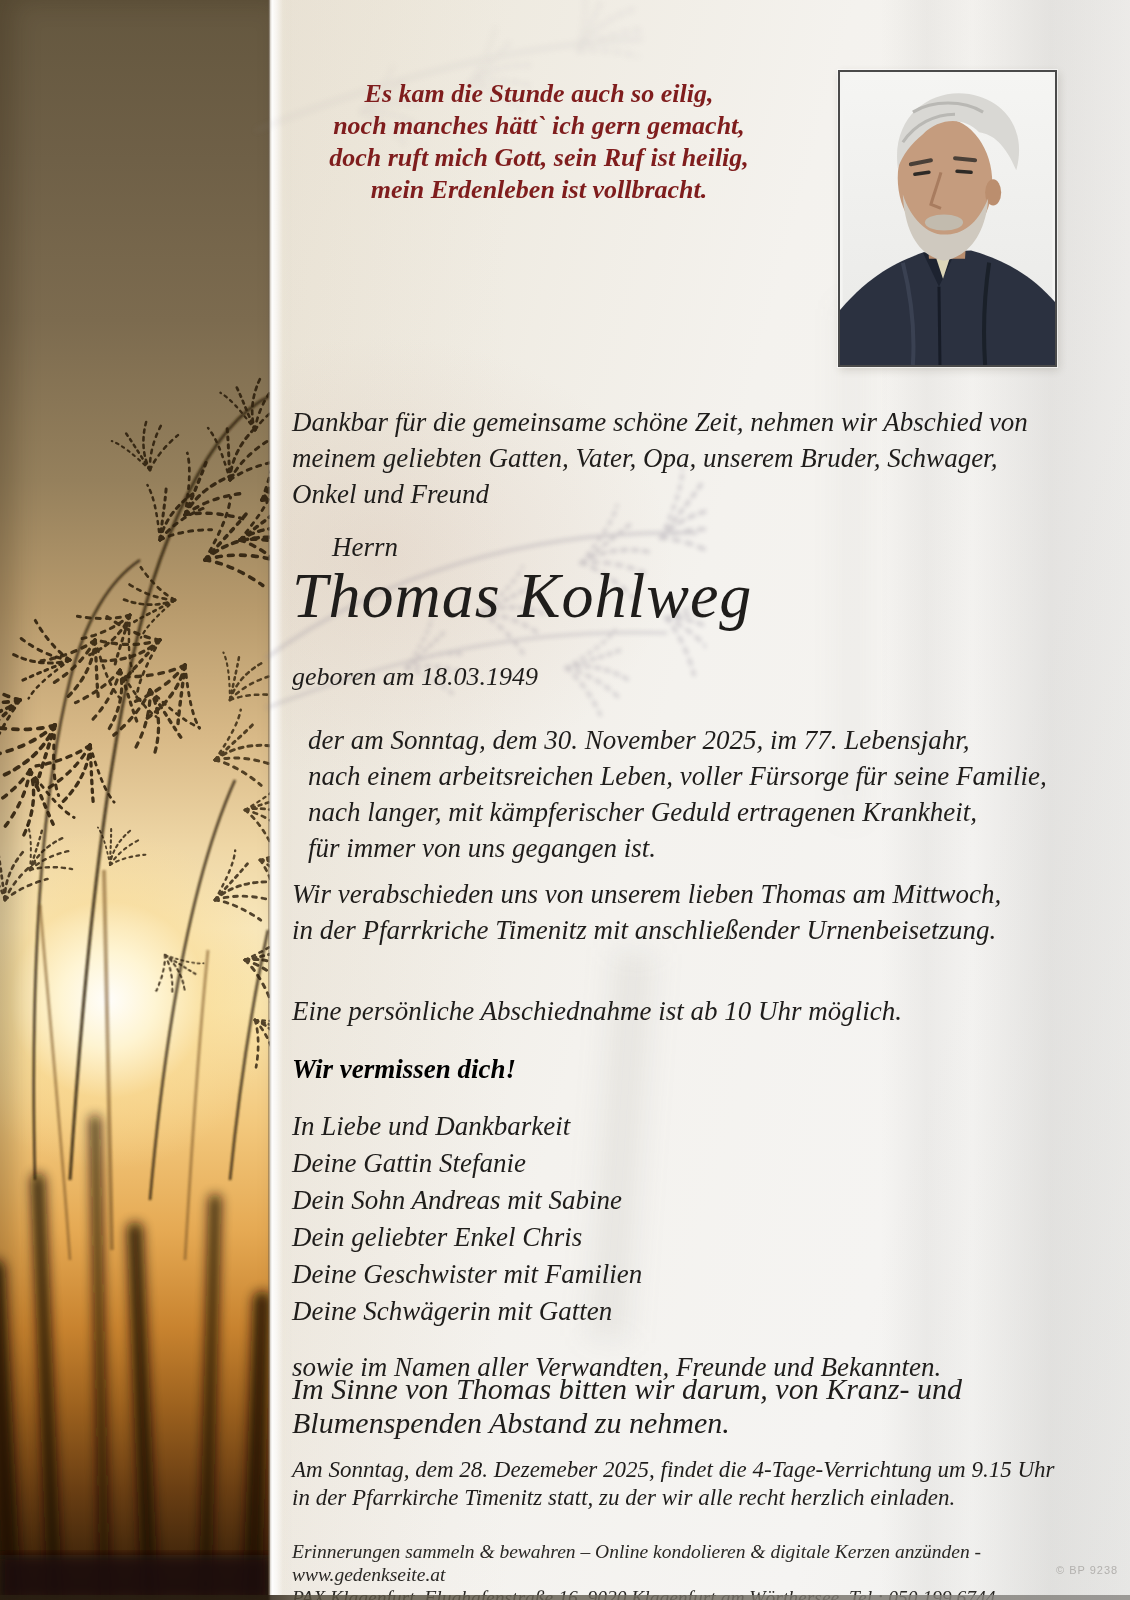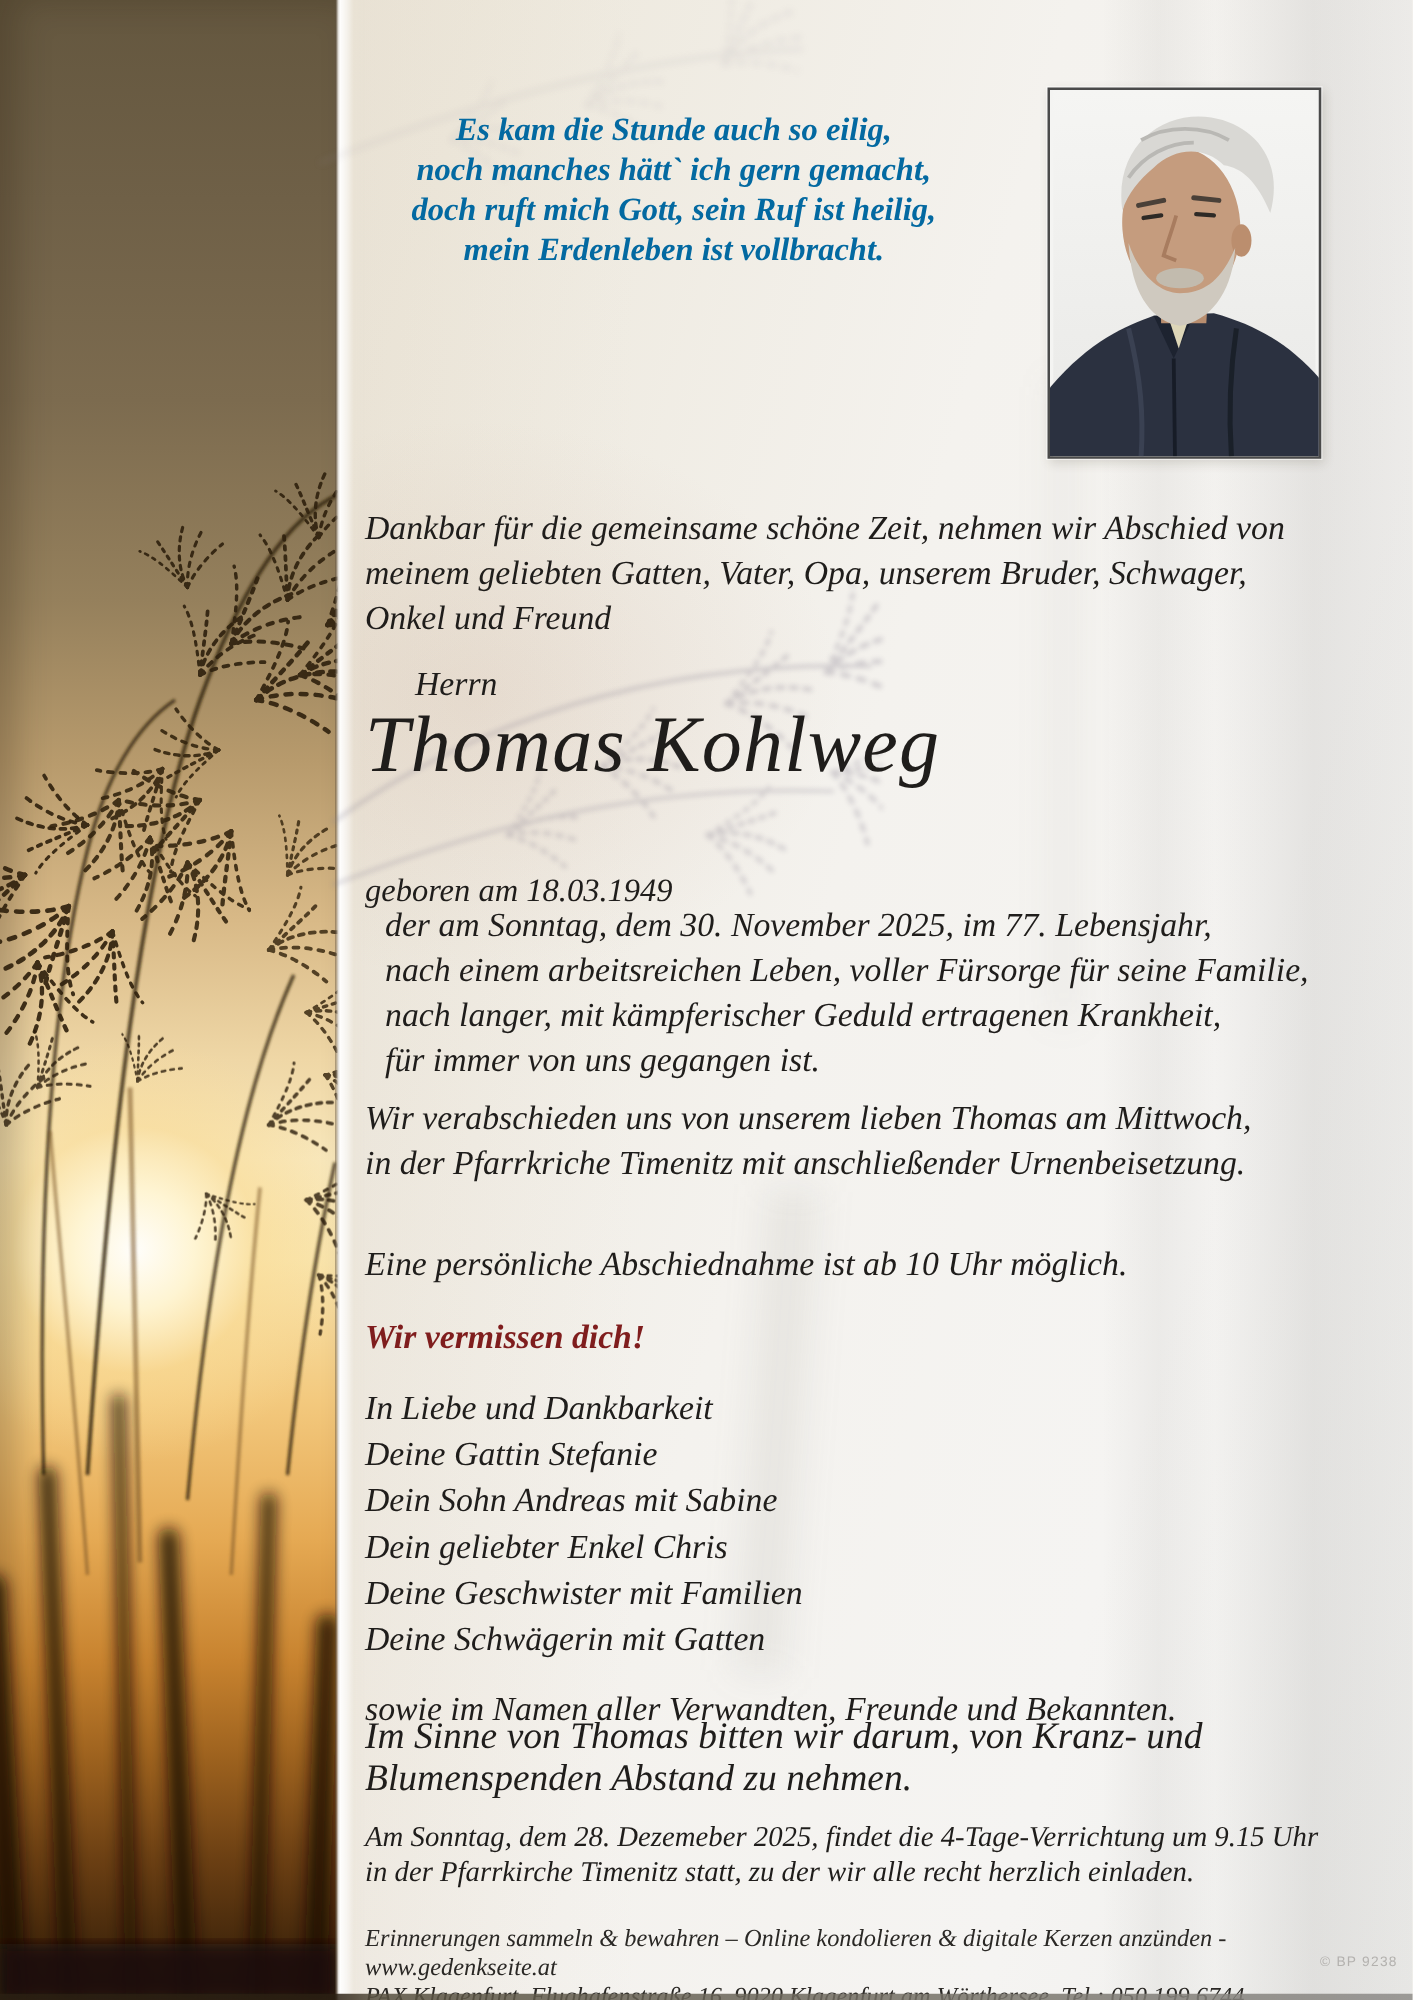--- a/index.html
+++ b/index.html
@@ -42,30 +42,30 @@
   .grass-shadow-top{position:absolute;left:270px;top:-30px;width:360px;height:220px;opacity:.15;filter:blur(3px);transform:rotate(12deg);}
   
   .portrait{
     position:absolute;left:838px;top:70px;width:219px;height:297px;
     border:2px solid #4a4a4a;background:#f4f4f2;box-sizing:border-box;
     box-shadow:0 0 0 1px rgba(255,255,255,0.6), 2px 3px 8px rgba(80,70,50,0.18);
   }
   .portrait svg{display:block;width:100%;height:100%;}
   
   .txt{position:absolute;color:#1f1d1b;font-style:italic;}
-  .poem{left:302px;top:88px;width:474px;text-align:center;font-weight:bold;font-size:26px;line-height:32px;color:#0369a1;}
+  .poem{left:302px;top:78px;width:474px;text-align:center;font-weight:bold;font-size:26px;line-height:32px;color:#7f1d1d;}
   .para{left:292px;width:800px;font-size:27px;line-height:36px;}
   .intro{top:404px;}
   .salutation{top:532px;font-size:27px;}
   .deceased{top:556px;font-size:64px;line-height:1.25;letter-spacing:1px;}
-  .born{top:662px;font-size:26px;margin-top:36px;}
+  .born{top:662px;font-size:26px;}
   .death{top:722px;margin-left:16px;}
   .service{top:876px;}
   .viewing{top:996px;font-size:27px;}
-  .missing{top:1054px;font-size:27px;font-weight:bold;color:#7f1d1d;}
+  .missing{top:1054px;font-size:27px;font-weight:bold;color:#000000;}
   .mourners{top:1108px;line-height:37px;}
   .onbehalf{top:1352px;font-size:27px;}
   .donation{top:1372px;font-size:30px;}
   .eightday{top:1456px;font-size:23px;line-height:28px;}
   .footerline{left:292px;width:820px;font-size:19.5px;line-height:23px;color:#2a2825;}
   .footer{top:1540px;}
   .print-code{left:1056px;top:1564px;font-size:11px;font-style:normal;color:#b3b1ae;letter-spacing:1px;font-family:"Liberation Sans",sans-serif;}
   .bottom-bar{
     position:absolute;left:0;bottom:0;width:1130px;height:5px;
     background:linear-gradient(90deg,#2b2013 0 268px,#57503f 300px,#8e8c89 100%);opacity:.85;

